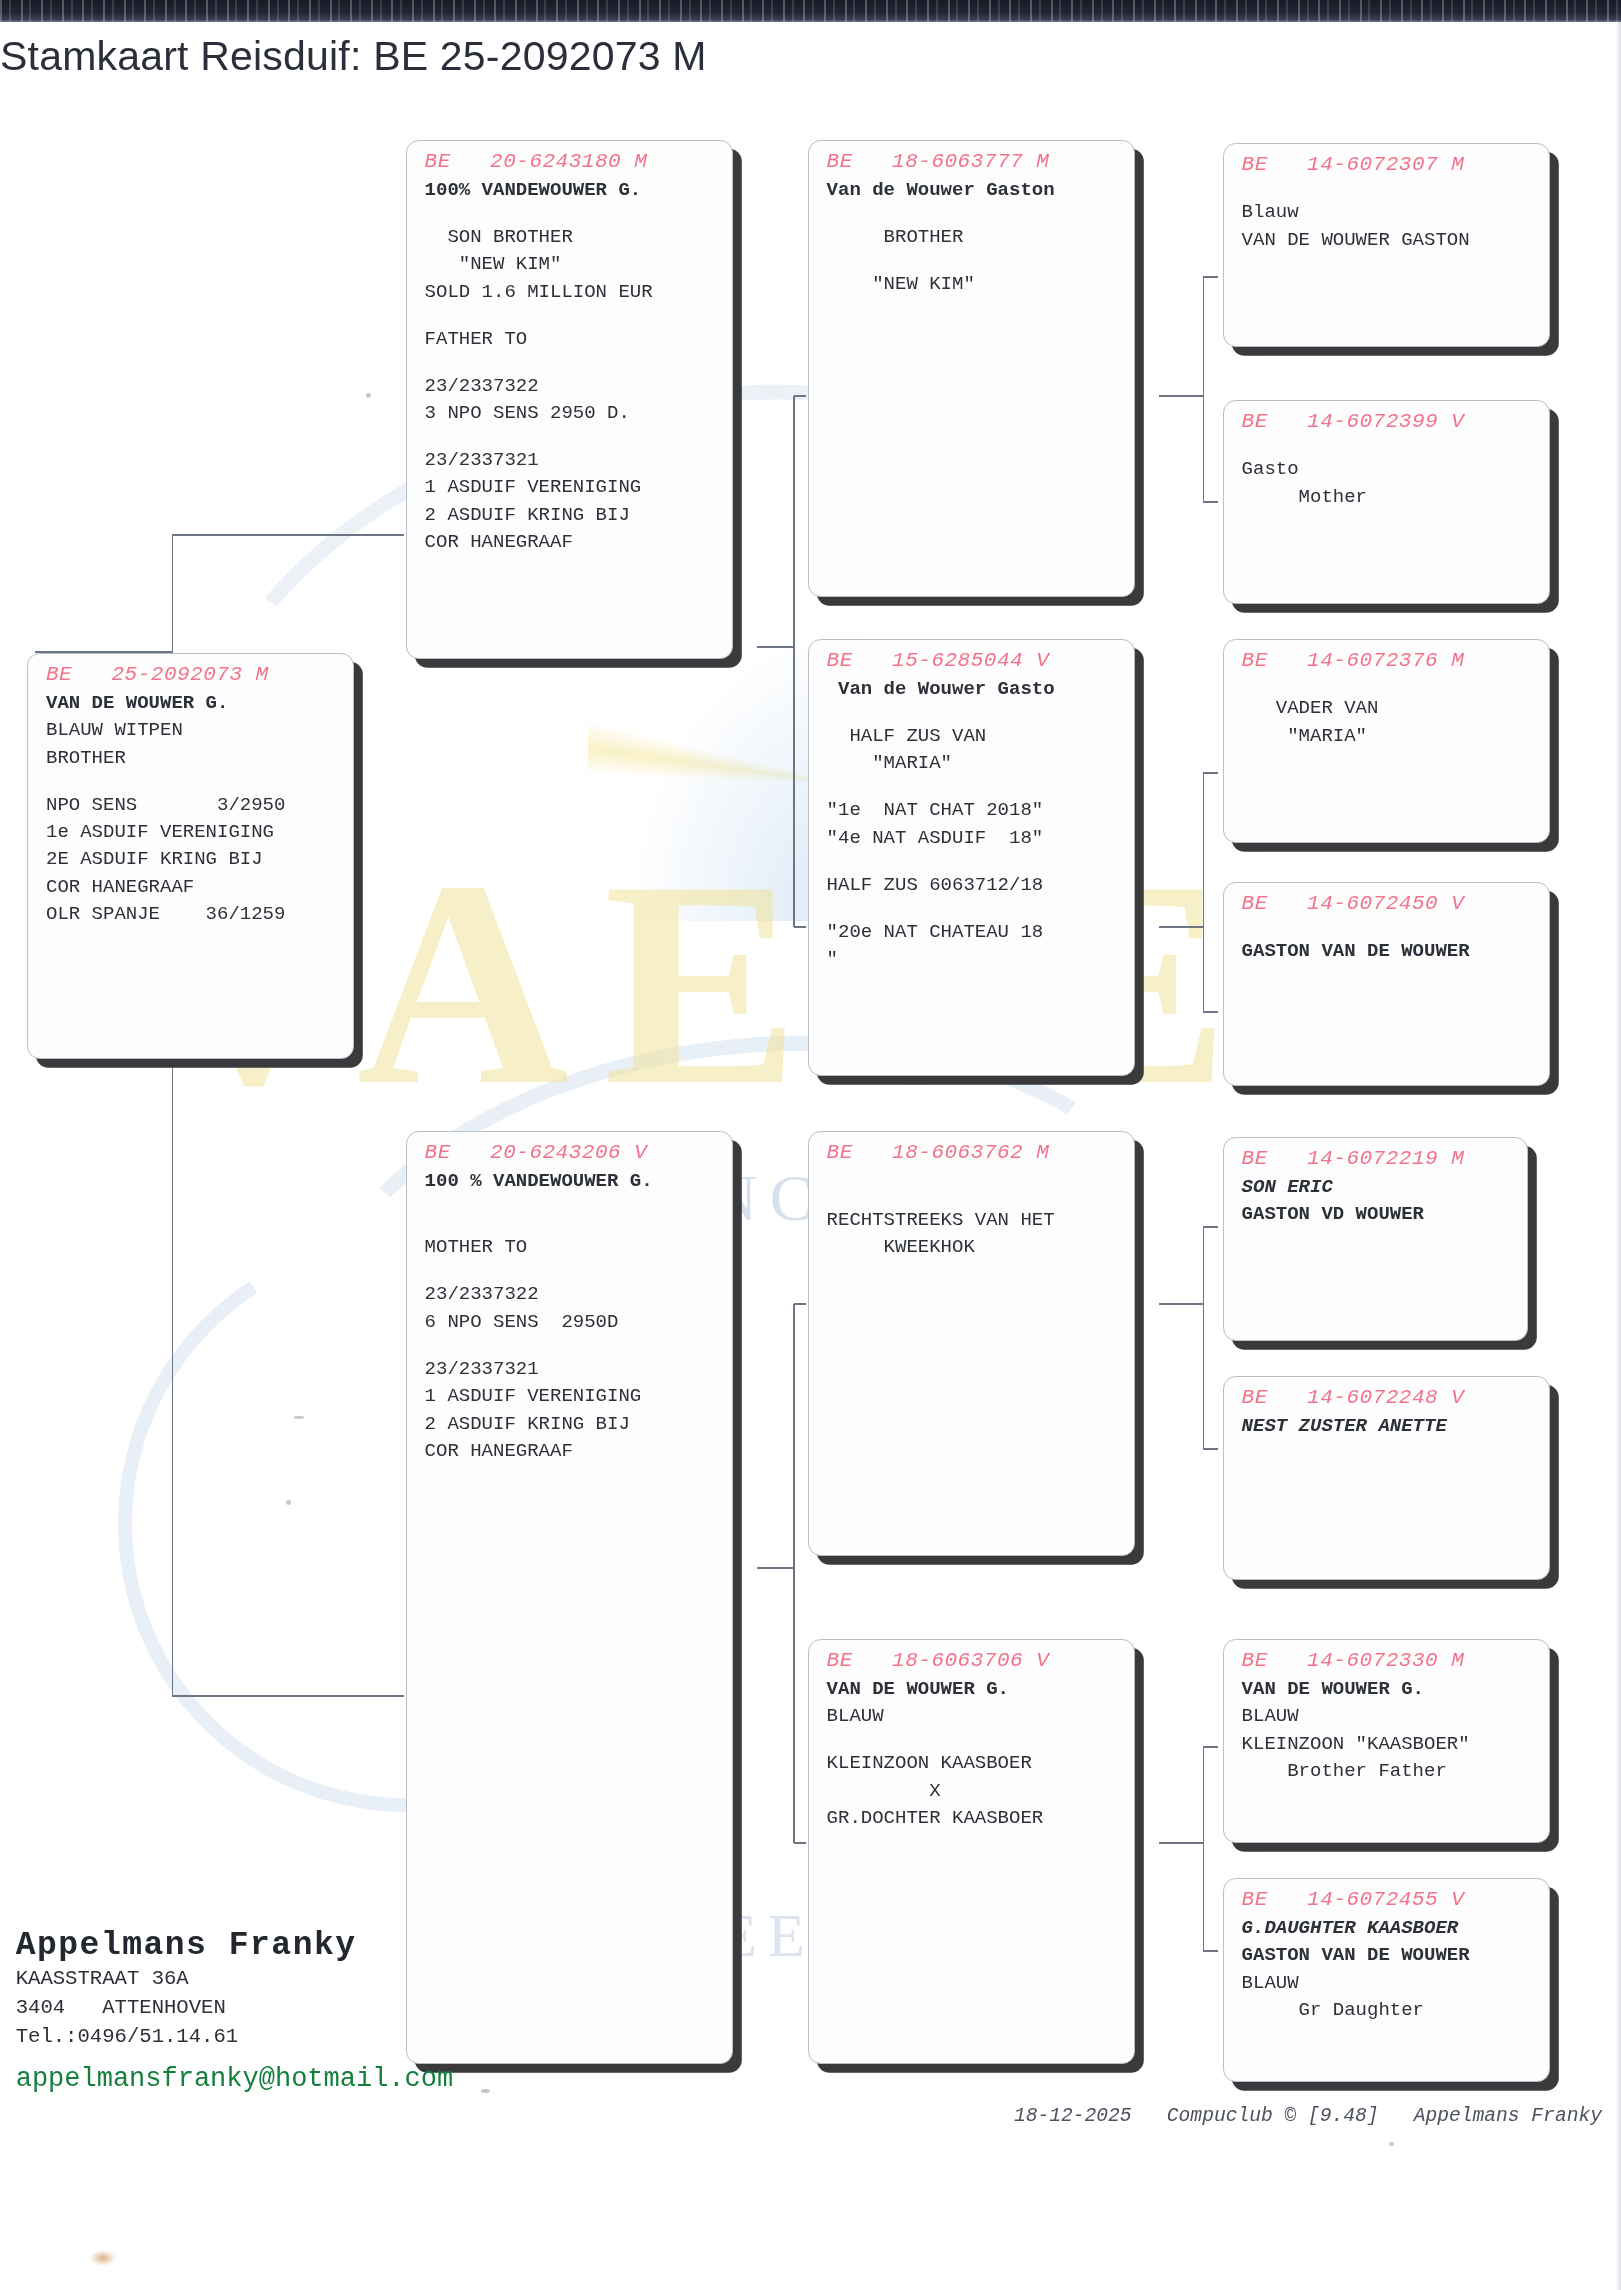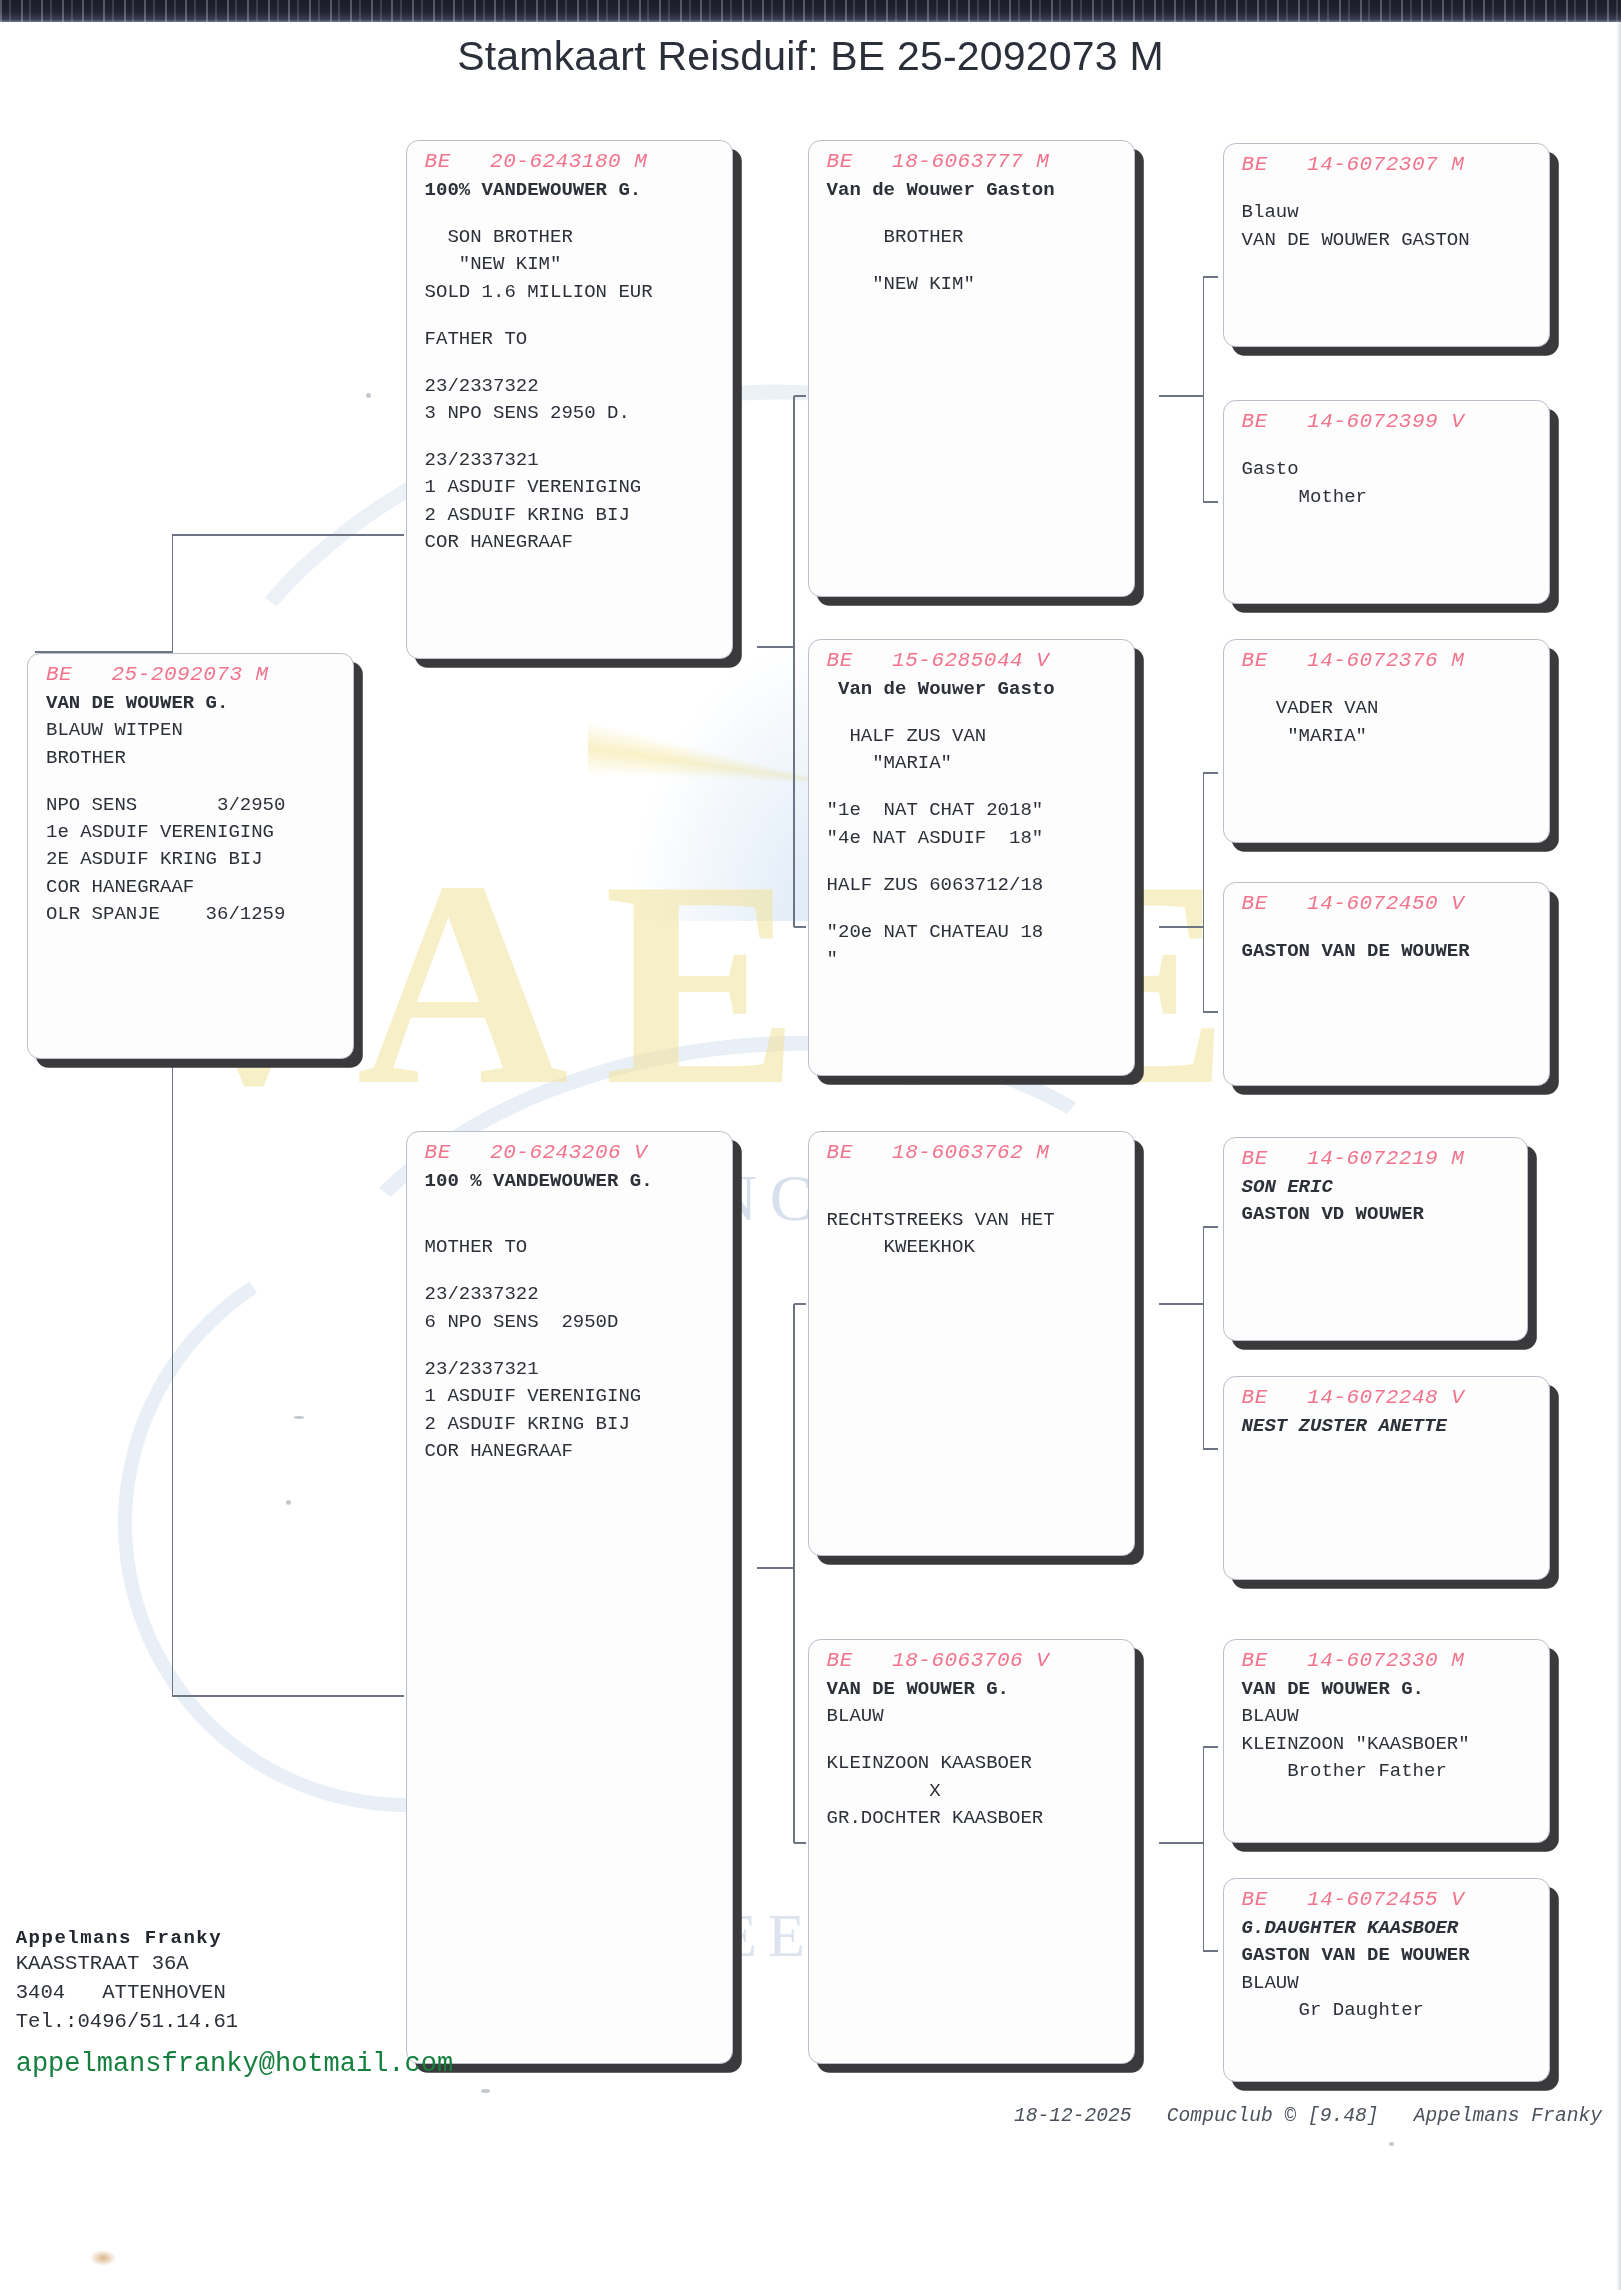--- a/index.html
+++ b/index.html
@@ -75,21 +75,21 @@
        rgba(245,231,160,.0) 360deg);
     opacity:.8;
   }
   #wm-dome{
     position:absolute;left:627px;top:627px;width:431px;height:294px;
     background:radial-gradient(ellipse at 50% 100%,rgba(212,228,244,.85),rgba(212,228,244,0) 70%);
   }
 
   
   #title{
-    position:absolute;left:0;top:33px;width:1621px;text-align:center;
+    position:absolute;left:0;top:33px;width:1621px;
     font-family:"Liberation Sans","DejaVu Sans",sans-serif;
     font-size:41px;font-weight:400;color:#2b2f3a;letter-spacing:0.2px;
   }
 
   
   #connectors{position:absolute;left:0;top:0;width:1621px;height:2291px;}
   #connectors line{stroke:#6d7483;stroke-width:2;shape-rendering:crispEdges;}
 
   
   .card{
@@ -111,21 +111,21 @@
     font-size:19px;line-height:27.4px;color:#2c3038;white-space:pre;
   }
   .b{font-weight:700;}
   .bi{font-weight:700;font-style:italic;}
   .gap{display:block;height:19.6px;}
 
   
   #breeder{position:absolute;left:15.7px;top:1927px;width:451px;}
   #breeder .bname{
     font-family:"Liberation Mono","DejaVu Sans Mono",monospace;
-    font-size:19px;font-weight:700;color:#232730;letter-spacing:1.5px;
+    font-size:33px;font-weight:700;color:#232730;letter-spacing:1.5px;
   }
   #breeder .bline{
     font-family:"Liberation Mono","DejaVu Sans Mono",monospace;
     font-size:20.6px;line-height:29px;color:#2c3038;white-space:pre;
   }
   #breeder .bmail{
     margin-top:13px;
     font-family:"Liberation Mono","DejaVu Sans Mono",monospace;
     font-size:27px;color:#15803d;
   }

